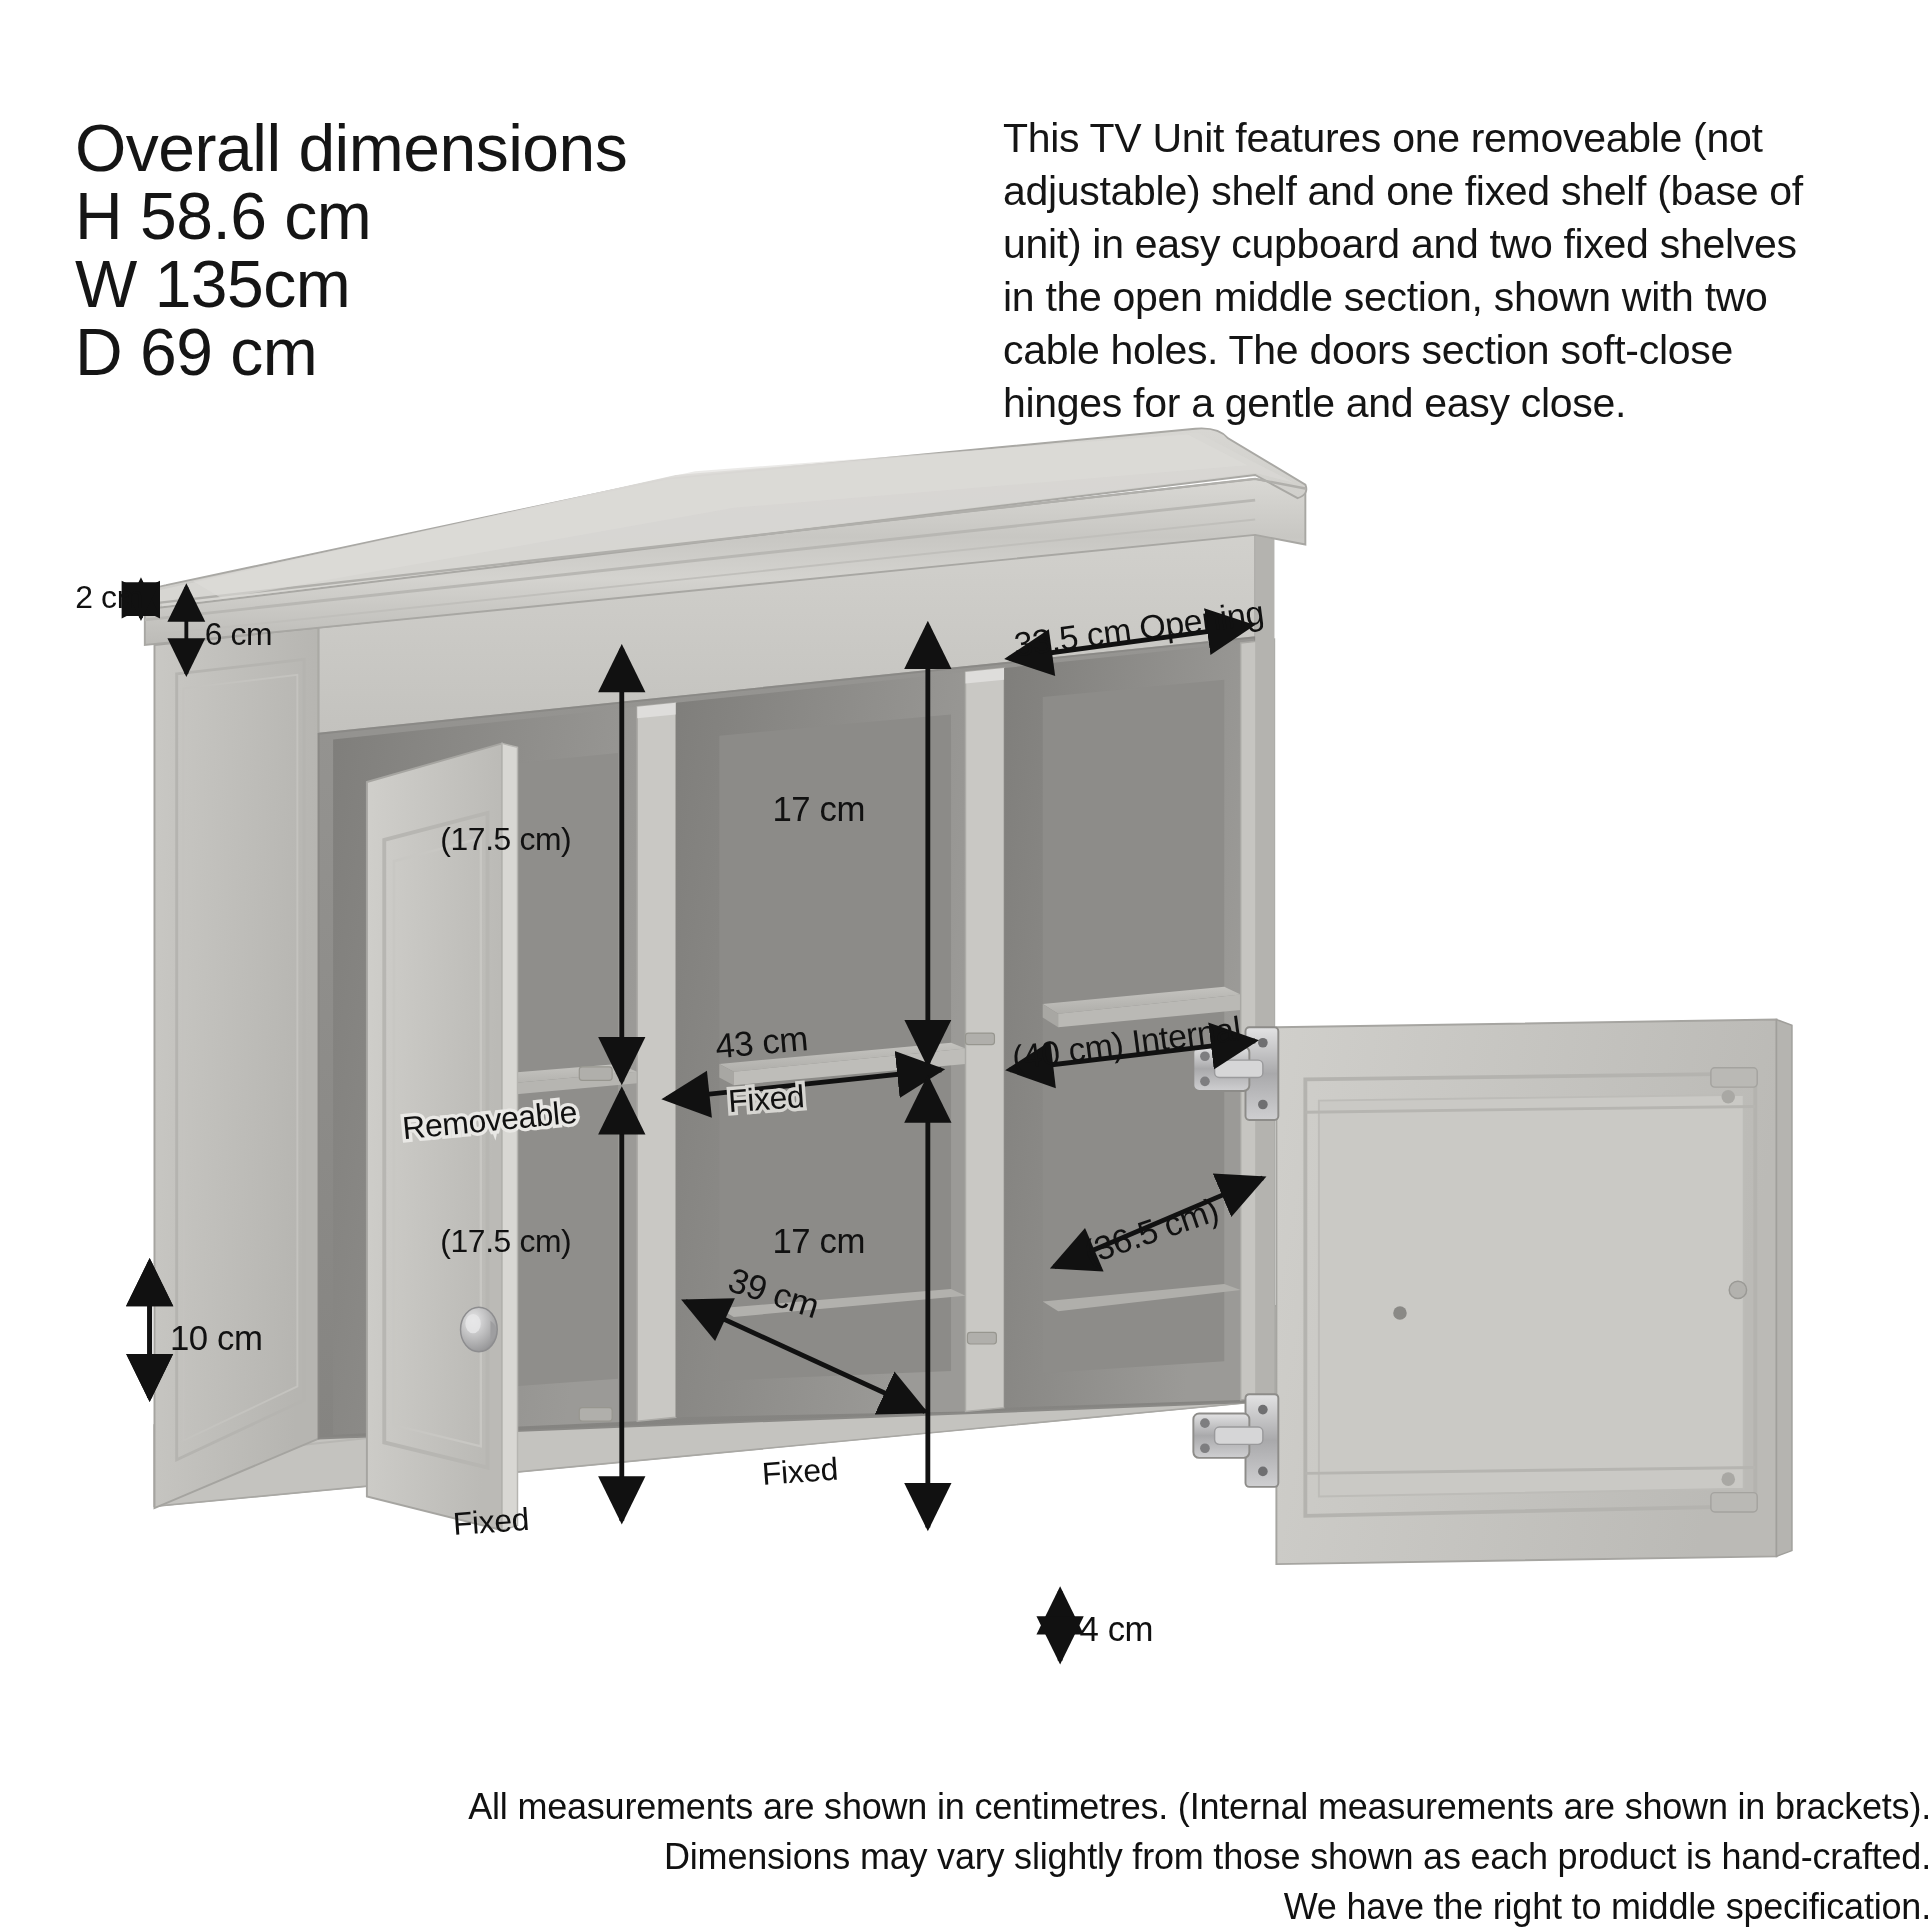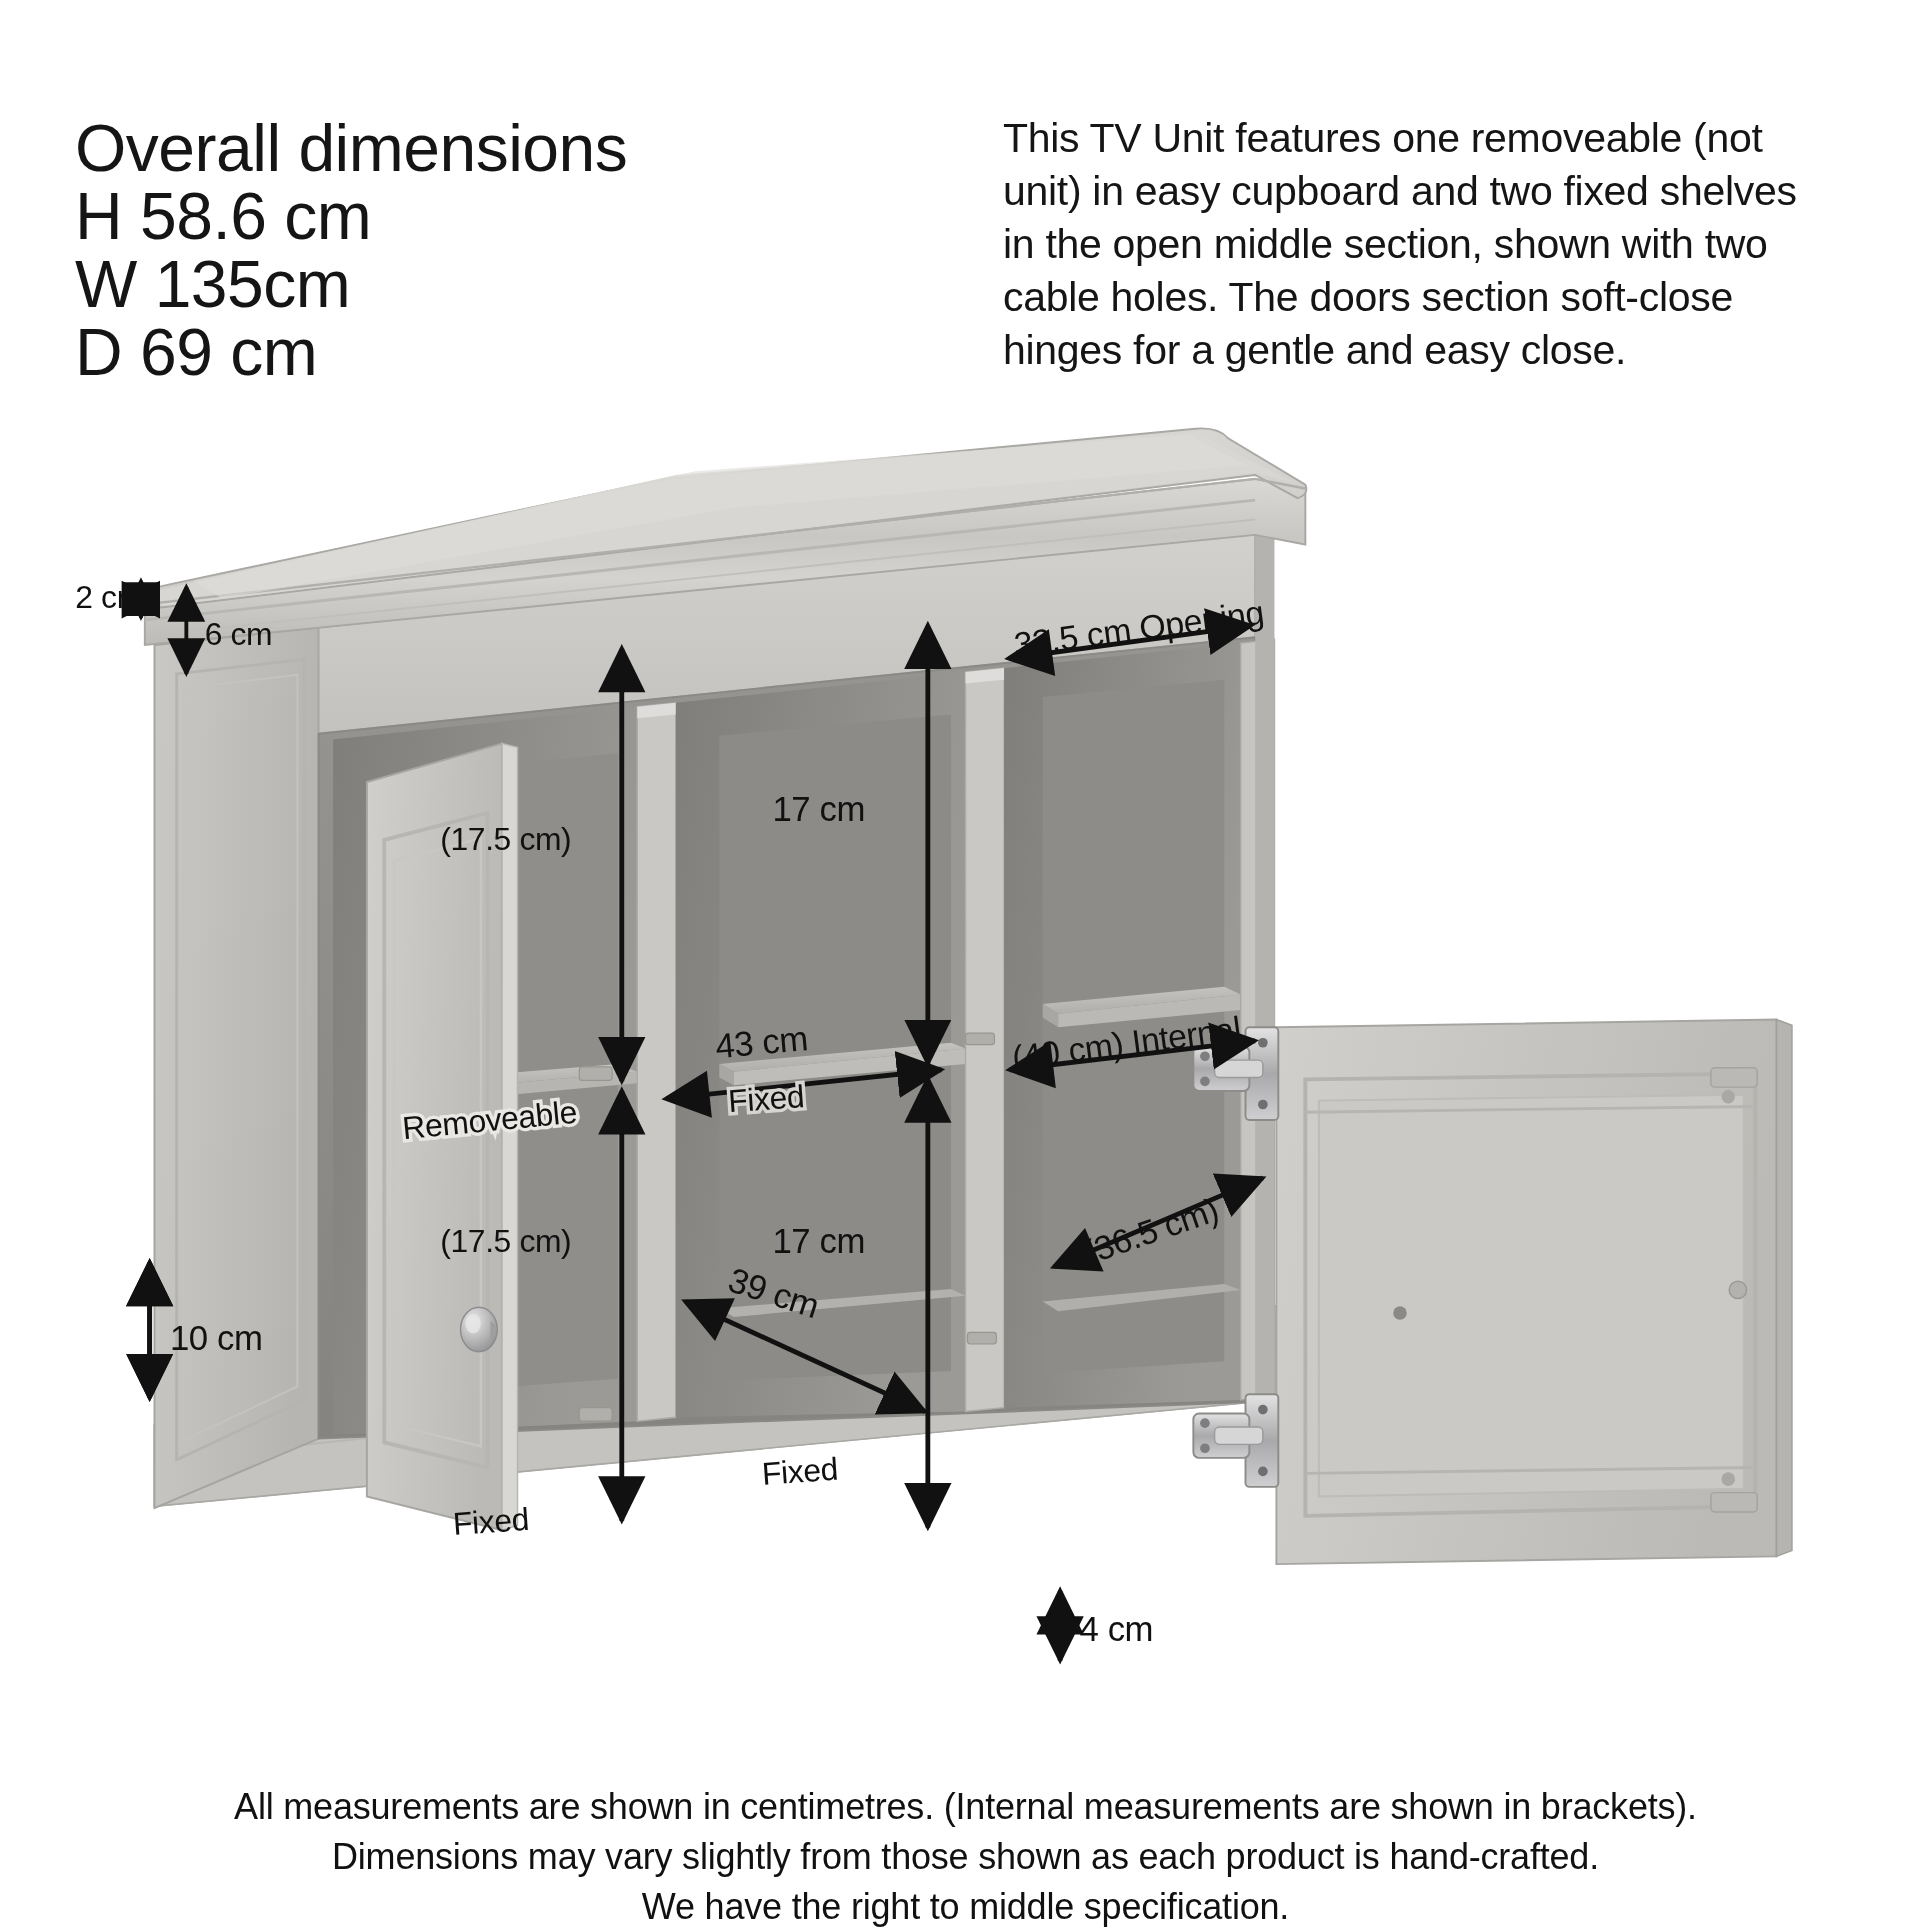--- a/index.html
+++ b/index.html
@@ -45,21 +45,21 @@
     white-space: nowrap;
     margin-left: 20px;
   }
 
   
   .footer {
     position: absolute;
     left: 0;
     top: 1782px;
     width: 1931px;
-    text-align: center;
+    text-align: right;
   }
   .footer .ft-line {
     font-size: 36px;
     line-height: 50px;
     letter-spacing: -0.2px;
     color: #111111;
     white-space: nowrap;
   }
 
   
@@ -85,20 +85,21 @@
 
 <div class="header-left">
   <div class="hl-line">Overall dimensions</div>
   <div class="hl-line">H 58.6 cm</div>
   <div class="hl-line">W 135cm</div>
   <div class="hl-line">D 69 cm</div>
 </div>
 
 <div class="header-right">
   <div class="hr-line">This TV Unit features one removeable (not</div>
+  <div class="hr-line">adjustable) shelf and one fixed shelf (base of</div>
   <div class="hr-line">unit) in easy cupboard and two fixed shelves</div>
   <div class="hr-line">in the open middle section, shown with two</div>
   <div class="hr-line">cable holes. The doors section soft-close</div>
   <div class="hr-line">hinges for a gentle and easy close.</div>
 </div>
 
 <div id="stage">
 <svg width="1931" height="1352" viewBox="0 0 2000 1400" xmlns="http://www.w3.org/2000/svg">
   <defs>
     <marker id="ar" markerWidth="11" markerHeight="11" refX="9.2" refY="5.5" orient="auto">

